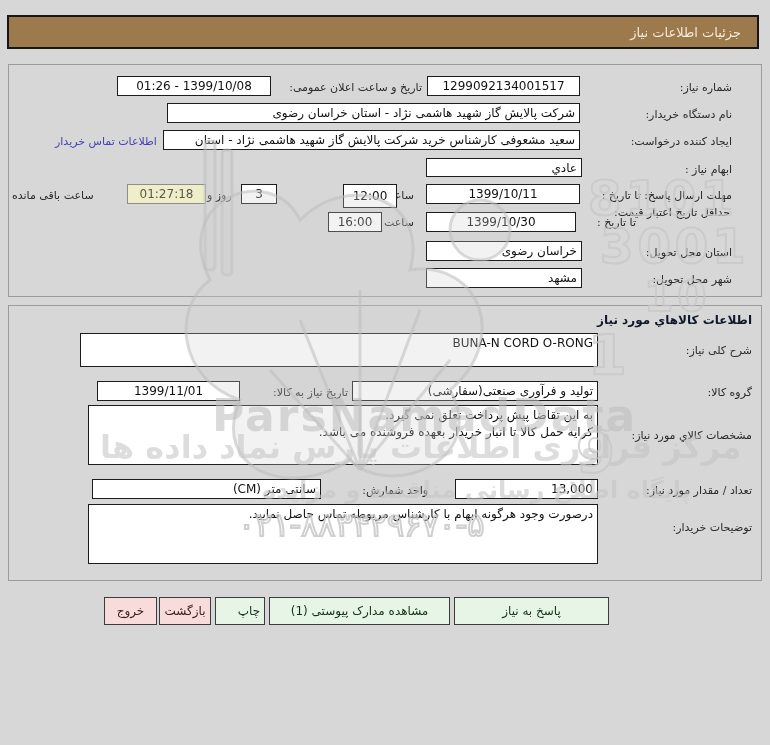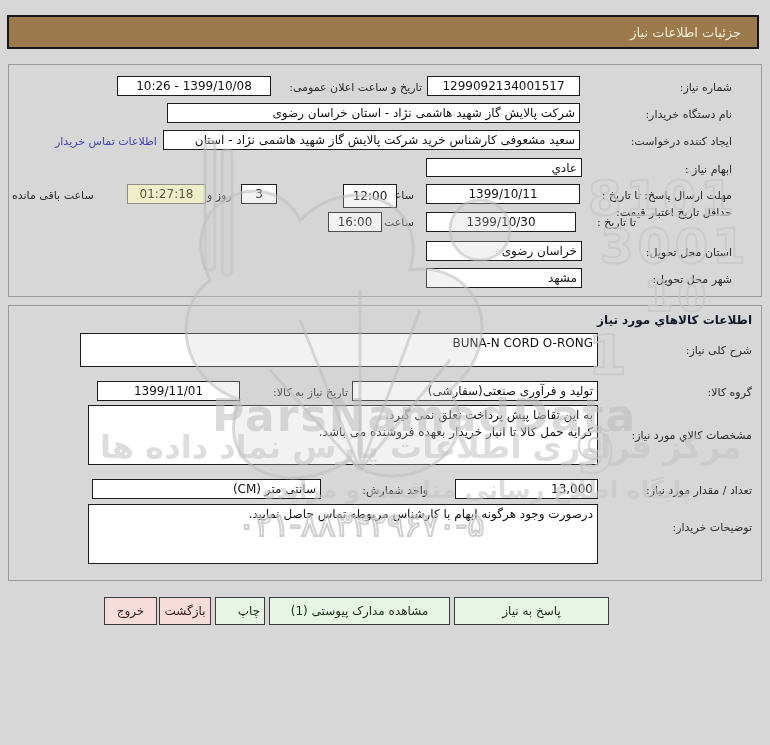--- a/index.html
+++ b/index.html
@@ -17,21 +17,21 @@
     background:#9c7a4c;border:2px solid #161616;
     color:#f3ecd9;font-size:13px;
     display:flex;align-items:center;justify-content:flex-start;
     padding-right:16px;box-sizing:border-box;
   }
   
   .panel{
     left:8px;width:754px;background:#d7d7d7;
     border:1px solid #9b9b9b;box-sizing:border-box;
   }
-  .lbl{color:#2a2a2a;white-space:nowrap;text-align:right;}
+  .lbl{color:#2a2a2a;white-space:nowrap;text-align:center;}
   .box{
     background:#fff;border:1px solid #1c1c1c;box-sizing:border-box;
     font-size:12px;color:#111;
     display:flex;align-items:center;
     padding:0 4px;overflow:hidden;white-space:nowrap;
   }
   .box.center{justify-content:center;}
   .box.rstart{justify-content:flex-start;} 
   .multibox{
     background:#fff;border:1px solid #1c1c1c;box-sizing:border-box;
@@ -76,21 +76,21 @@
 
 <div class="abs titlebar">
   <span>جزئیات اطلاعات نیاز</span>
 </div>
 
 <div class="abs panel" style="top:64px;height:233px;"></div>
 
 <div class="abs lbl" style="right:38px;top:81px;">شماره نیاز:</div>
 <div class="abs box center" style="left:427px;top:76px;width:153px;height:20px;">1299092134001517</div>
 <div class="abs lbl" style="right:348px;top:81px;">تاریخ و ساعت اعلان عمومی:</div>
-<div class="abs box center" style="left:117px;top:76px;width:154px;height:20px;">1399/10/08 - 10:26</div>
+<div class="abs box center" style="left:117px;top:76px;width:154px;height:20px;">1399/10/08 - 01:26</div>
 
 <div class="abs lbl" style="right:38px;top:108px;">نام دستگاه خریدار:</div>
 <div class="abs box rstart" style="left:167px;top:103px;width:413px;height:20px;">شرکت پالایش گاز شهید هاشمی نژاد - استان خراسان رضوی</div>
 
 <div class="abs lbl" style="right:38px;top:135px;">ایجاد کننده درخواست:</div>
 <div class="abs box rstart" style="left:163px;top:130px;width:417px;height:20px;">سعید مشعوفی کارشناس خرید شرکت پالایش گاز شهید هاشمی نژاد - استان</div>
 <div class="abs link" style="left:55px;top:135px;">اطلاعات تماس خریدار</div>
 
 <div class="abs lbl" style="right:38px;top:163px;">ابهام نیاز :</div>
 <div class="abs box rstart" style="left:426px;top:158px;width:156px;height:19px;">عادي</div>

